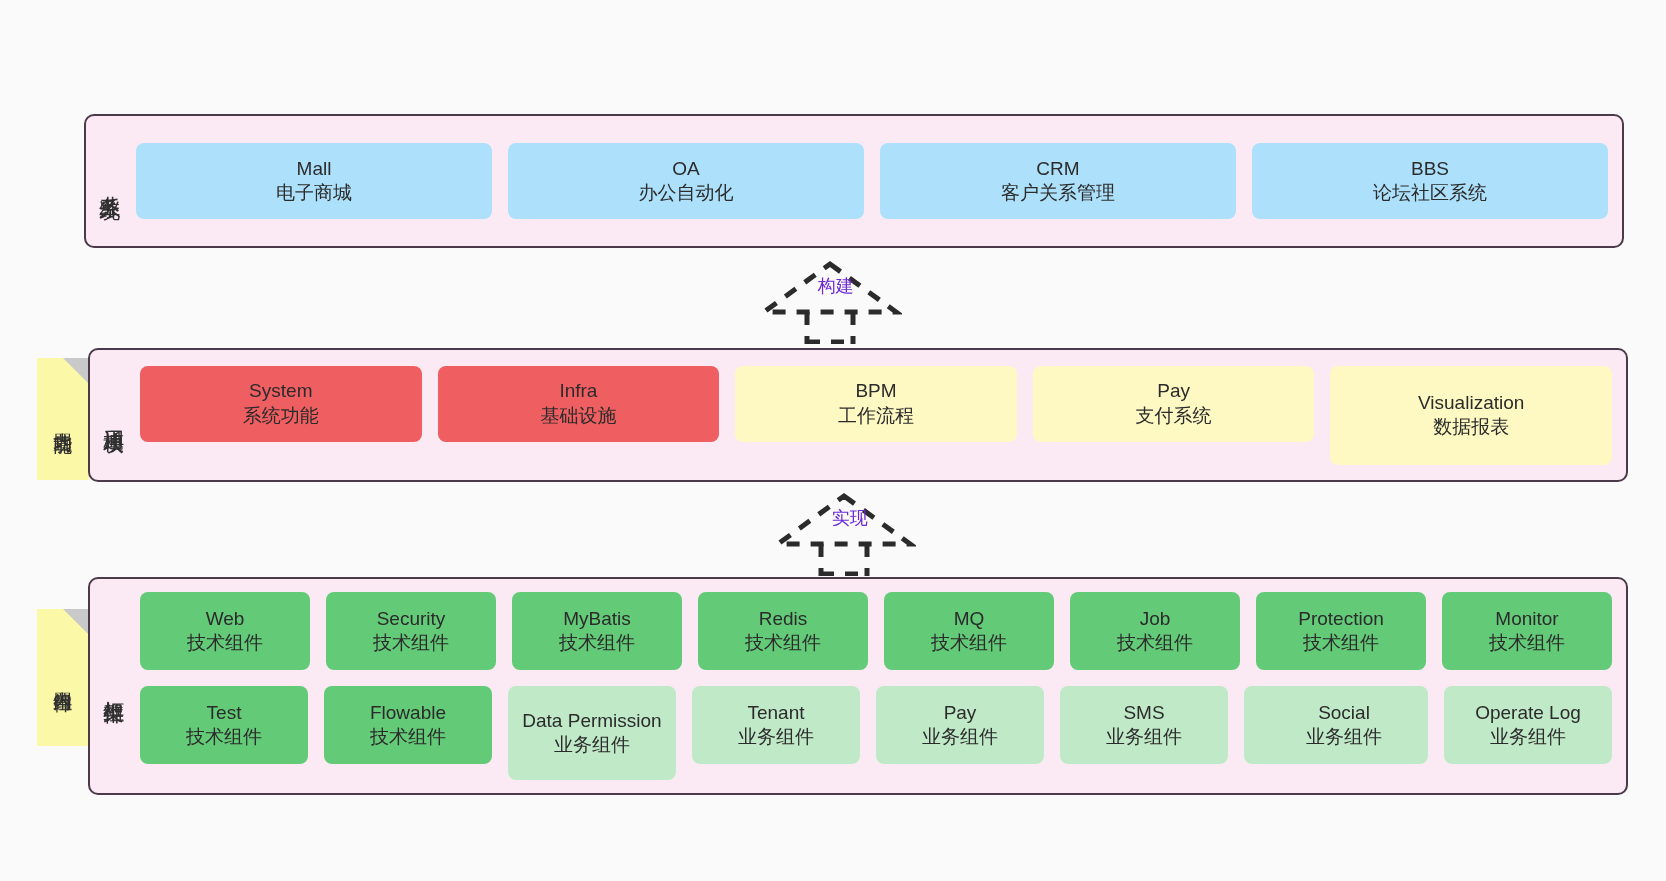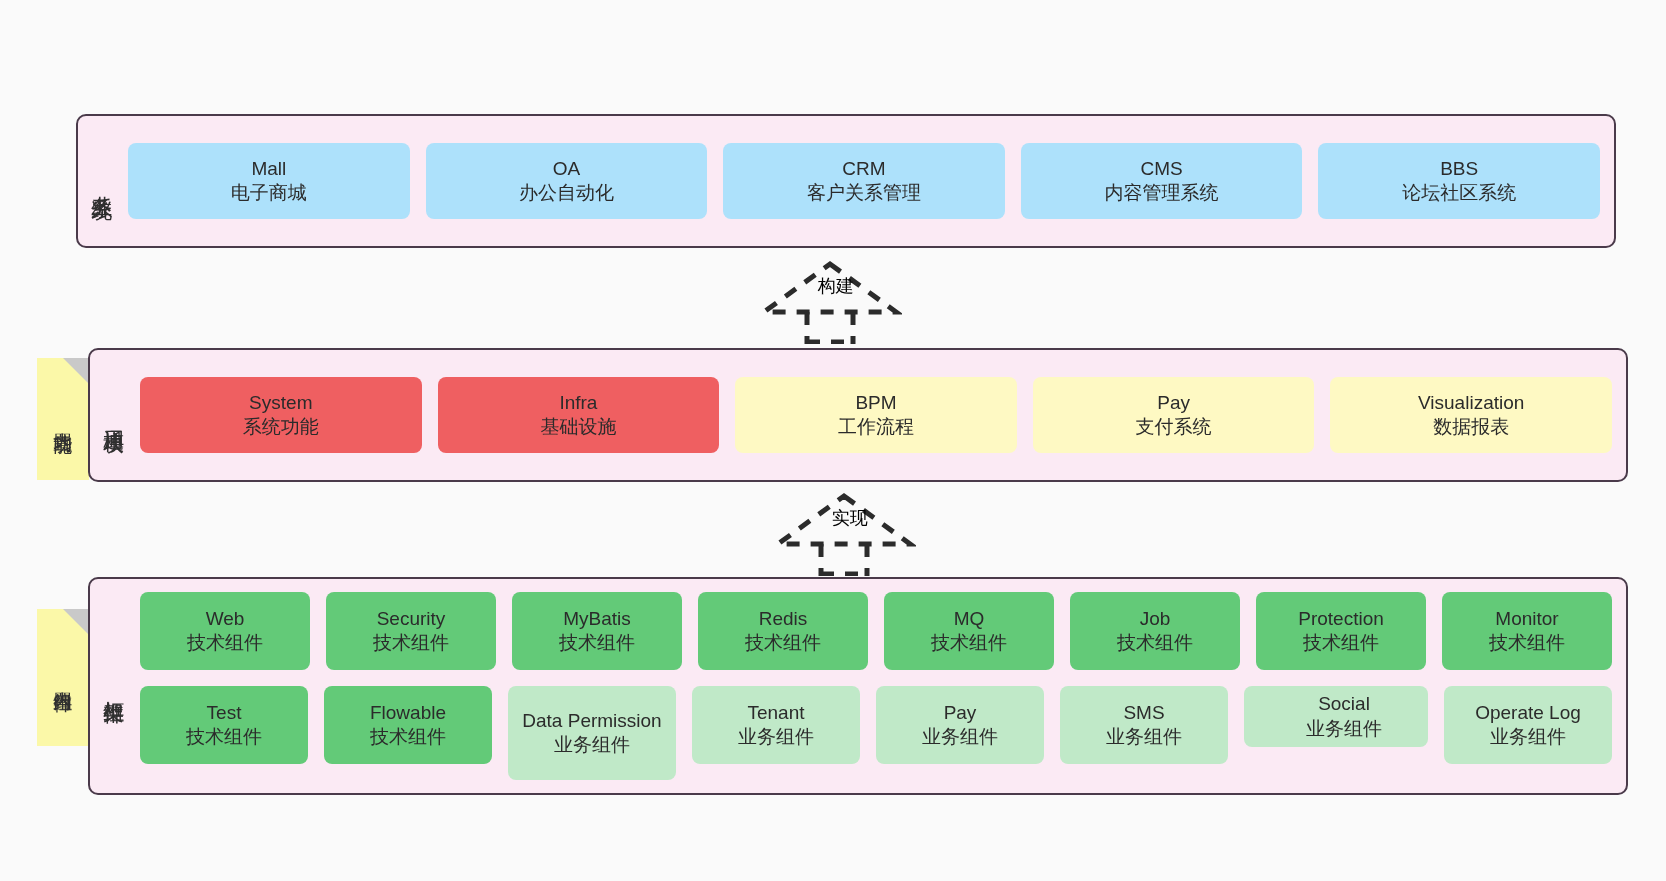--- a/index.html
+++ b/index.html
@@ -123,50 +123,46 @@
   .uml-arrow {
     position: absolute;
   }
   .uml-arrow svg { display: block; }
   .uml-arrow .arrow-label {
     position: absolute;
     left: 50%;
     transform: translateX(-50%);
     bottom: 4px;
     font-size: 18px;
-    color: #000000;
+    color: #6d28d9;
     background: transparent;
     white-space: nowrap;
     user-select: none;
   }
 </style>
 </head>
 <body>
 
 <div id="canvas">
 
-  <div class="layer" id="layer-business" style="left:76px; top:114px; width:1540px; height:134px;">
+  <div class="layer" id="layer-business" style="left:84px; top:114px; width:1540px; height:134px;">
     <div class="layer-title">业务系统</div>
     <div class="cards">
       <div class="card-row">
         <div class="card c-blue" style="height:76px;">
           <span class="t1">Mall</span>
           <span class="t2">电子商城</span>
         </div>
         <div class="card c-blue" style="height:76px;">
           <span class="t1">OA</span>
           <span class="t2">办公自动化</span>
         </div>
         <div class="card c-blue" style="height:76px;">
           <span class="t1">CRM</span>
           <span class="t2">客户关系管理</span>
-        </div>
-        <div class="card c-blue" style="height:76px;">
-          <span class="t1">CMS</span>
-          <span class="t2">内容管理系统</span>
         </div>
         <div class="card c-blue" style="height:76px;">
           <span class="t1">BBS</span>
           <span class="t2">论坛社区系统</span>
         </div>
       </div>
     </div>
   </div>
 
   <div class="uml-arrow" style="left:758px; top:258px; width:144px; height:86px;">
@@ -197,21 +193,21 @@
           <span class="t2">基础设施</span>
         </div>
         <div class="card c-pink" style="height:76px;">
           <span class="t1">BPM</span>
           <span class="t2">工作流程</span>
         </div>
         <div class="card c-pink" style="height:76px;">
           <span class="t1">Pay</span>
           <span class="t2">支付系统</span>
         </div>
-        <div class="card c-pink" style="height:76px;">
+        <div class="card c-pink" style="height:99px;">
           <span class="t1">Visualization</span>
           <span class="t2">数据报表</span>
         </div>
       </div>
     </div>
   </div>
 
   <div class="uml-arrow" style="left:772px; top:490px; width:144px; height:86px;">
     <svg width="144" height="86" viewBox="0 0 144 86" aria-hidden="true">
       <polygon points="72,6 138,54 6,54" fill="#fafafa" stroke="#2b2b2b" stroke-width="5" stroke-dasharray="13 11" stroke-linejoin="miter"></polygon>
@@ -282,21 +278,21 @@
           <span class="t2">业务组件</span>
         </div>
         <div class="card c-lightgreen" style="height:78px;">
           <span class="t1">Pay</span>
           <span class="t2">业务组件</span>
         </div>
         <div class="card c-lightgreen" style="height:78px;">
           <span class="t1">SMS</span>
           <span class="t2">业务组件</span>
         </div>
-        <div class="card c-lightgreen" style="height:61px;padding-left:22px;">
+        <div class="card c-lightgreen" style="height:78px;padding-left:22px;">
           <span class="t1">Social</span>
           <span class="t2">业务组件</span>
         </div>
         <div class="card c-lightgreen" style="height:78px;">
           <span class="t1">Operate Log</span>
           <span class="t2">业务组件</span>
         </div>
       </div>
 
     </div>

